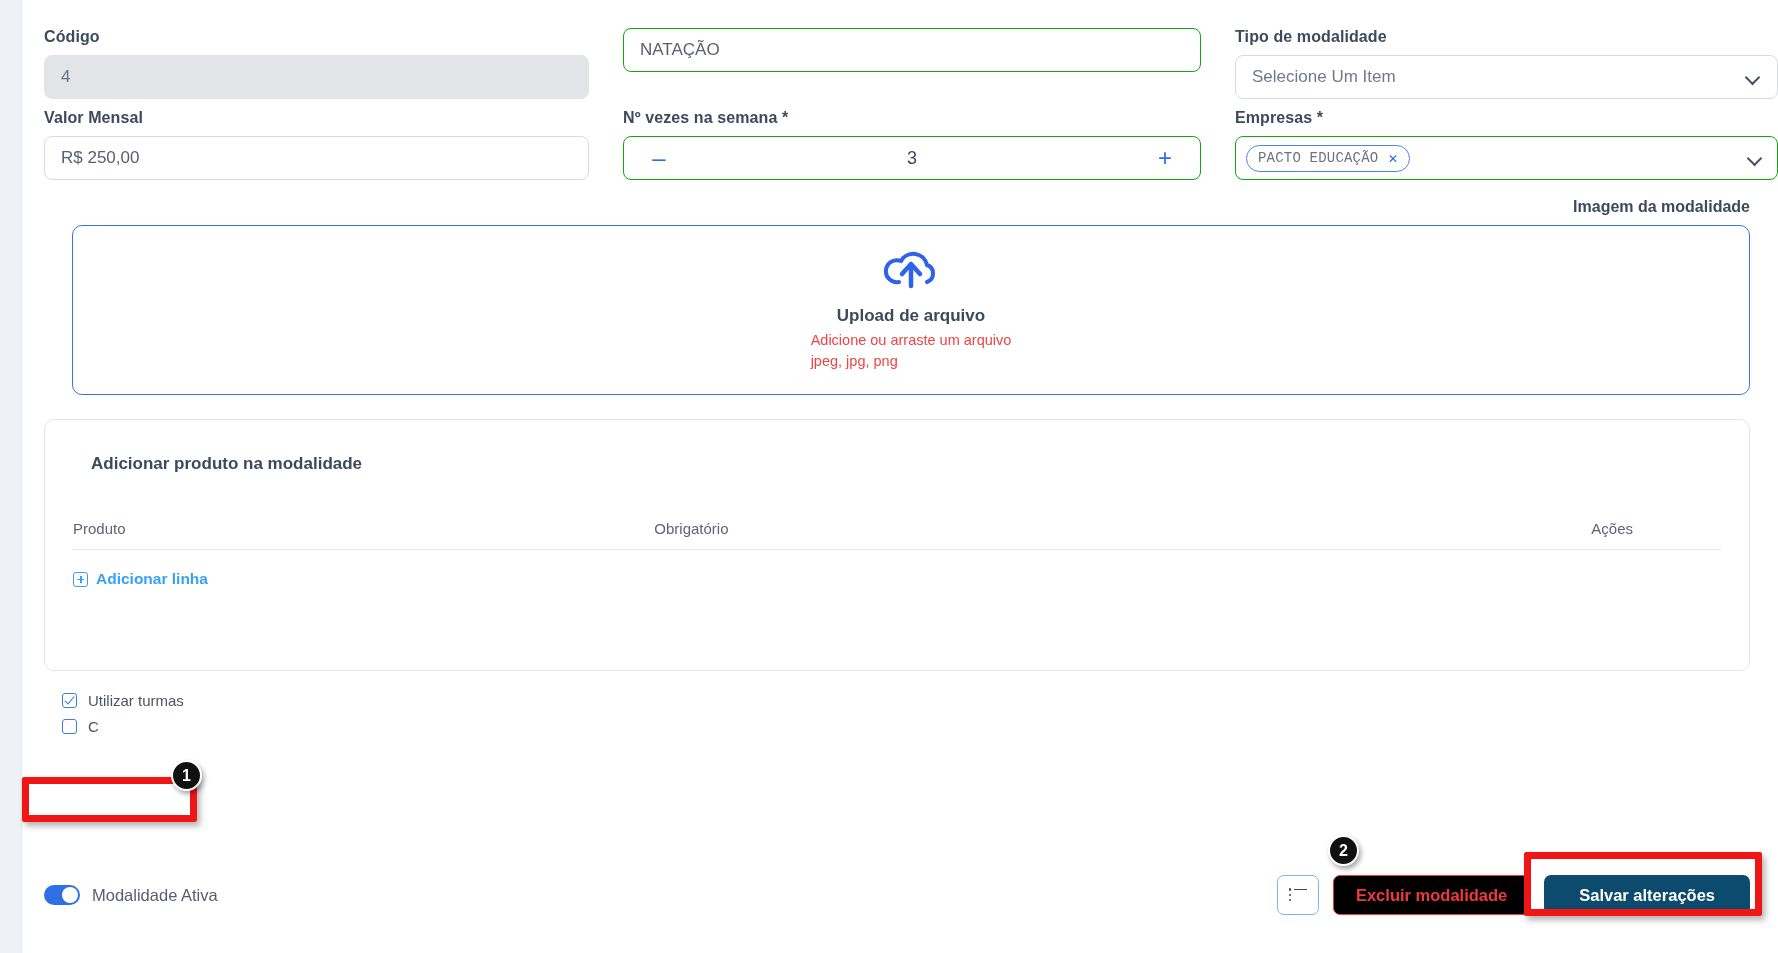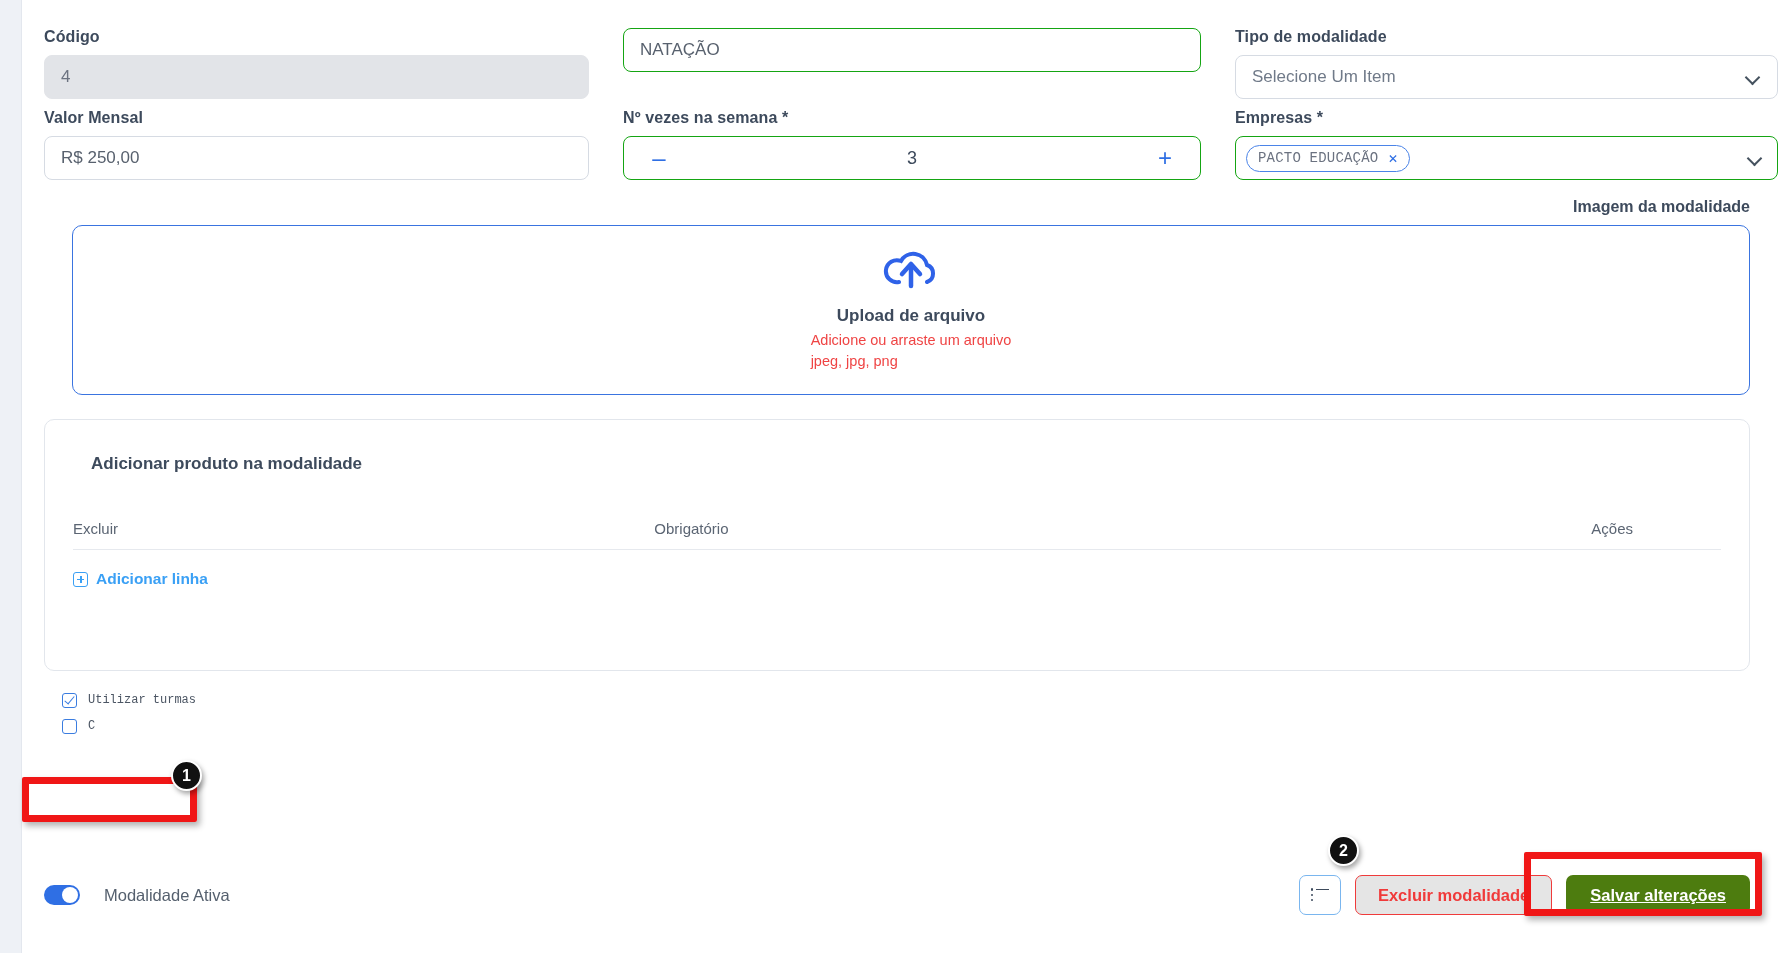--- a/index.html
+++ b/index.html
@@ -208,31 +208,31 @@
   }
   .cbox.checked::after {
     content: "";
     position: absolute;
     left: 4px; top: 0px;
     width: 4px; height: 9px;
     border-right: 1.8px solid #3b7de0;
     border-bottom: 1.8px solid #3b7de0;
     transform: rotate(40deg);
   }
-  .check-label { font-size: 12px; color: #4b5563; font-family: Liberation Mono, monospace; }
+  .check-label { font-size: 15px; color: #4b5563; }
 
   
   .footer {
     position: absolute;
     left: 44px; right: 28px; bottom: 38px;
     display: flex;
     align-items: center;
     justify-content: space-between;
   }
-  .toggle-wrap { display: flex; align-items: center; gap: 24px; }
+  .toggle-wrap { display: flex; align-items: center; gap: 12px; }
   .toggle {
     width: 36px; height: 20px;
     border-radius: 10px;
     background: #2f6fe4;
     position: relative;
   }
   .toggle::after {
     content: "";
     position: absolute;
     right: 2px; top: 2px;
@@ -260,37 +260,37 @@
     position: absolute; left: 0; width: 2.4px; height: 2.4px; border-radius: 50%;
     background: #3d4a5c;
   }
   .list-icon b:nth-of-type(1) { top: -0.4px; }
   .list-icon b:nth-of-type(2) { top: 5.1px; }
   .list-icon b:nth-of-type(3) { top: 10.6px; }
   .btn-danger {
     height: 40px;
     border: 1px solid #ef3b3b;
     border-radius: 7px;
-    background: #e5e5e5;
+    background: #000000;
     color: #f03a3a;
     font-size: 16.5px;
     font-weight: bold;
     padding: 0 22px;
     display: flex; align-items: center;
   }
   .btn-primary {
     height: 40px;
     border: none;
     border-radius: 7px;
-    background: #4d7c0f;
+    background: #0c4a6e;
     color: #fff;
     font-size: 16.5px;
     font-weight: bold;
-    padding: 0 24px;
-    display: flex; align-items: center; text-decoration: underline;
+    padding: 0 35px;
+    display: flex; align-items: center;
   }
 
   
   .anno-box {
     position: absolute;
     border: 7px solid #f01616;
     border-radius: 2px;
     pointer-events: none;
     box-shadow: 3px 4px 6px rgba(0,0,0,.30);
   }
@@ -376,21 +376,21 @@
       <div class="upload-title">Upload de arquivo</div>
       <div class="upload-hint">
         <div>Adicione ou arraste um arquivo</div>
         <div>jpeg, jpg, png</div>
       </div>
     </div>
 
     <div class="product-card">
       <div class="product-title">Adicionar produto na modalidade</div>
       <div class="thead">
-        <div class="th c1">Excluir</div>
+        <div class="th c1">Produto</div>
         <div class="th c2">Obrigatório</div>
         <div class="th c3">Ações</div>
       </div>
       <div class="add-row">
         <span class="plus-sq"></span>
         <span>Adicionar linha</span>
       </div>
     </div>
 
     <div class="checks">

